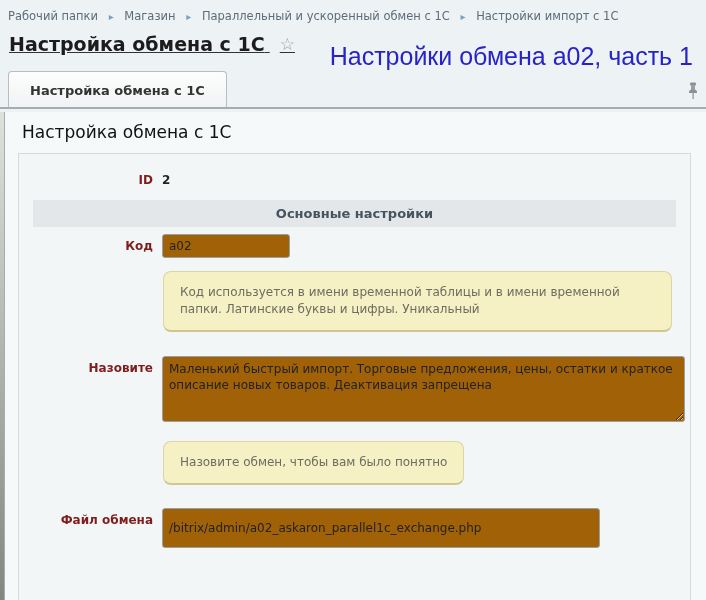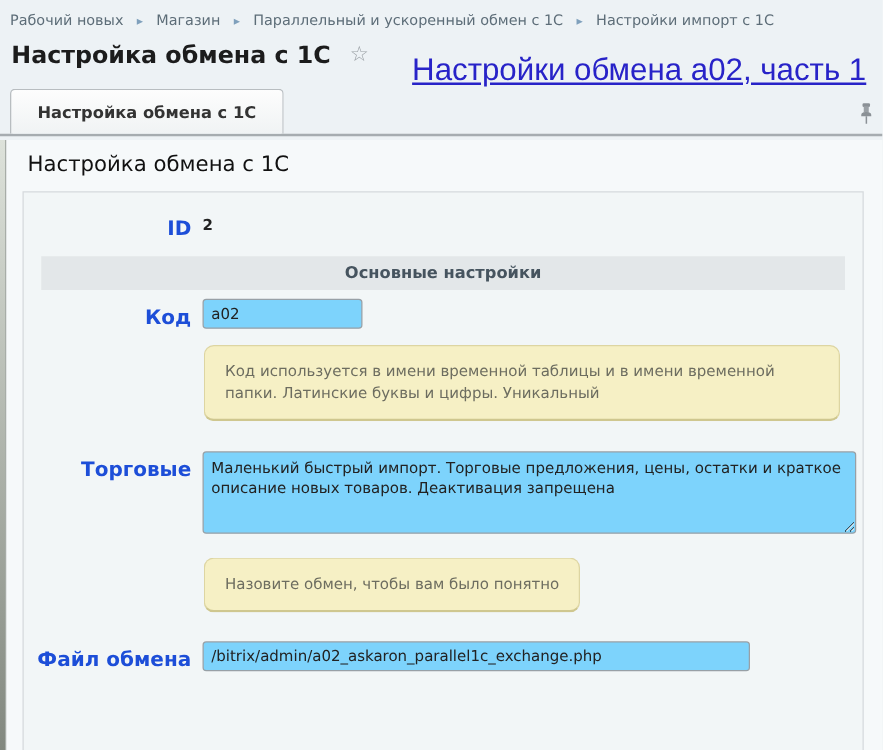--- a/index.html
+++ b/index.html
@@ -7,27 +7,27 @@
   body {
     position:relative; overflow:hidden;
     background:#edf2f5;
     font-family:"DejaVu Sans", sans-serif;
     color:#333;
   }
   
   .breadcrumb { padding:9px 10px 0 8px; font-size:11.5px; color:#5d6d78; white-space:nowrap; }
   .breadcrumb .bc-item { cursor:pointer; }
   .breadcrumb .bc-sep { color:#7fa0bc; font-size:10px; margin:0 7px; }
-  .title-row { margin:10px 0 0 9px; height:24px; }
+  .title-row { margin:10px 0 0 9px; height:24px;text-decoration:underline; }
   .page-title { display:inline; font-size:19px; font-weight:bold; color:#1c1c1c; }
   .fav-star { font-size:17px; color:#9ba1a6; margin-left:10px; vertical-align:1px; cursor:pointer; }
   .annotation {
     position:absolute; top:42px; right:13px;
     font-family:"Liberation Sans", sans-serif;
-    font-size:25px; color:#2823c8; white-space:nowrap;text-decoration:underline;
+    font-size:25px; color:#2823c8; white-space:nowrap;
   }
   
   .tabstrip { margin-top:14px; height:38px; border-bottom:2px solid #a6acb0; position:relative; }
   .tab {
     position:absolute; left:8px; bottom:0;
     padding:11px 21px 9px;
     background:linear-gradient(#fdfdfd,#f0f3f4);
     border:1px solid #b8bdc0; border-bottom:none;
     border-radius:4px 4px 0 0;
     font-size:13px; font-weight:bold; color:#333; cursor:pointer;
@@ -40,37 +40,37 @@
     background:linear-gradient(#dde2da,#82887f);
     border-right:1px solid #a7ada7;
   }
   .form-heading { margin:10px 0 0 22px; font-size:17px; font-weight:normal; color:#111; }
   .form-box {
     margin:11px 15px 0 18px; width:673px; height:460px;
     border:1px solid #d6dadd; background:#f2f6f7;
     padding-top:19px; overflow:hidden;
   }
   .form-row { display:flex; align-items:flex-start; }
-  .form-row .label { flex:none; width:134px; text-align:right; font-size:16px; font-weight:bold; color:#1d4ed8; padding-top:5px; }
+  .form-row .label { flex:none; width:134px; text-align:right; font-size:12px; font-weight:bold; color:#7f1d1d; padding-top:5px; }
   .form-row .field { margin-left:9px; }
   .row-id .label, .row-id .value { padding-top:0; }
   .row-id .value { margin-left:9px; font-size:12px; font-weight:bold; color:#222; }
   .section-bar {
     margin:13px 14px 0; height:27px; line-height:27px;
     background:#e3e7e9; text-align:center;
     font-size:13px; font-weight:bold; color:#46545f; cursor:pointer;
   }
   .row-code { margin-top:7px; }
   input[type=text], textarea {
-    border:1px solid #98a0a6; border-radius:3px; background:#7dd3fc;
+    border:1px solid #98a0a6; border-radius:3px; background:#a16207;
     font-family:"DejaVu Sans", sans-serif; font-size:12px; color:#222;
     padding:4px 6px;
   }
   .input-code { width:128px; height:24px; }
-  .input-file { width:438px; height:24px; }
+  .input-file { width:438px; height:40px; }
   .textarea-name { width:523px; height:66px; line-height:16px; resize:both; }
   .help-row { margin-left:144px; }
   .help-box {
     display:inline-block;
     background:#f6f0c5;
     border:1px solid #ddd5a2; border-bottom:2px solid #cfc78f;
     border-radius:8px;
     padding:12px 16px;
     font-size:12px; line-height:17px; color:#6d6d60;
   }
@@ -78,21 +78,21 @@
   .help-code { width:509px; }
   .row-name { margin-top:24px; }
   .help-name-row { margin-top:15px; }
   .row-file { margin-top:23px; }
   .help-file-row { margin-top:14px; }
 </style>
 </head>
 <body>
 
 <div class="breadcrumb">
-  <span class="bc-item">Рабочий новых</span>
+  <span class="bc-item">Рабочий папки</span>
   <span class="bc-sep">▸</span>
   <span class="bc-item">Магазин</span>
   <span class="bc-sep">▸</span>
   <span class="bc-item">Параллельный и ускоренный обмен с 1С</span>
   <span class="bc-sep">▸</span>
   <span class="bc-item">Настройки импорт с 1С</span>
 </div>
 
 <div class="title-row">
   <h1 class="page-title">Настройка обмена с 1С</h1>
@@ -132,21 +132,21 @@
       <div class="field">
         <input type="text" class="input-code" value="a02" style="">
       </div>
     </div>
 
     <div class="help-row help-code-row">
       <div class="help-box help-code">Код используется в имени временной таблицы и в имени временной папки. Латинские буквы и цифры. Уникальный</div>
     </div>
 
     <div class="form-row row-name">
-      <div class="label">Торговые</div>
+      <div class="label">Назовите</div>
       <div class="field">
         <textarea class="textarea-name" style="">Маленький быстрый импорт. Торговые предложения, цены, остатки и краткое описание новых товаров. Деактивация запрещена</textarea>
       </div>
     </div>
 
     <div class="help-row help-name-row">
       <div class="help-box">Назовите обмен, чтобы вам было понятно</div>
     </div>
 
     <div class="form-row row-file">

